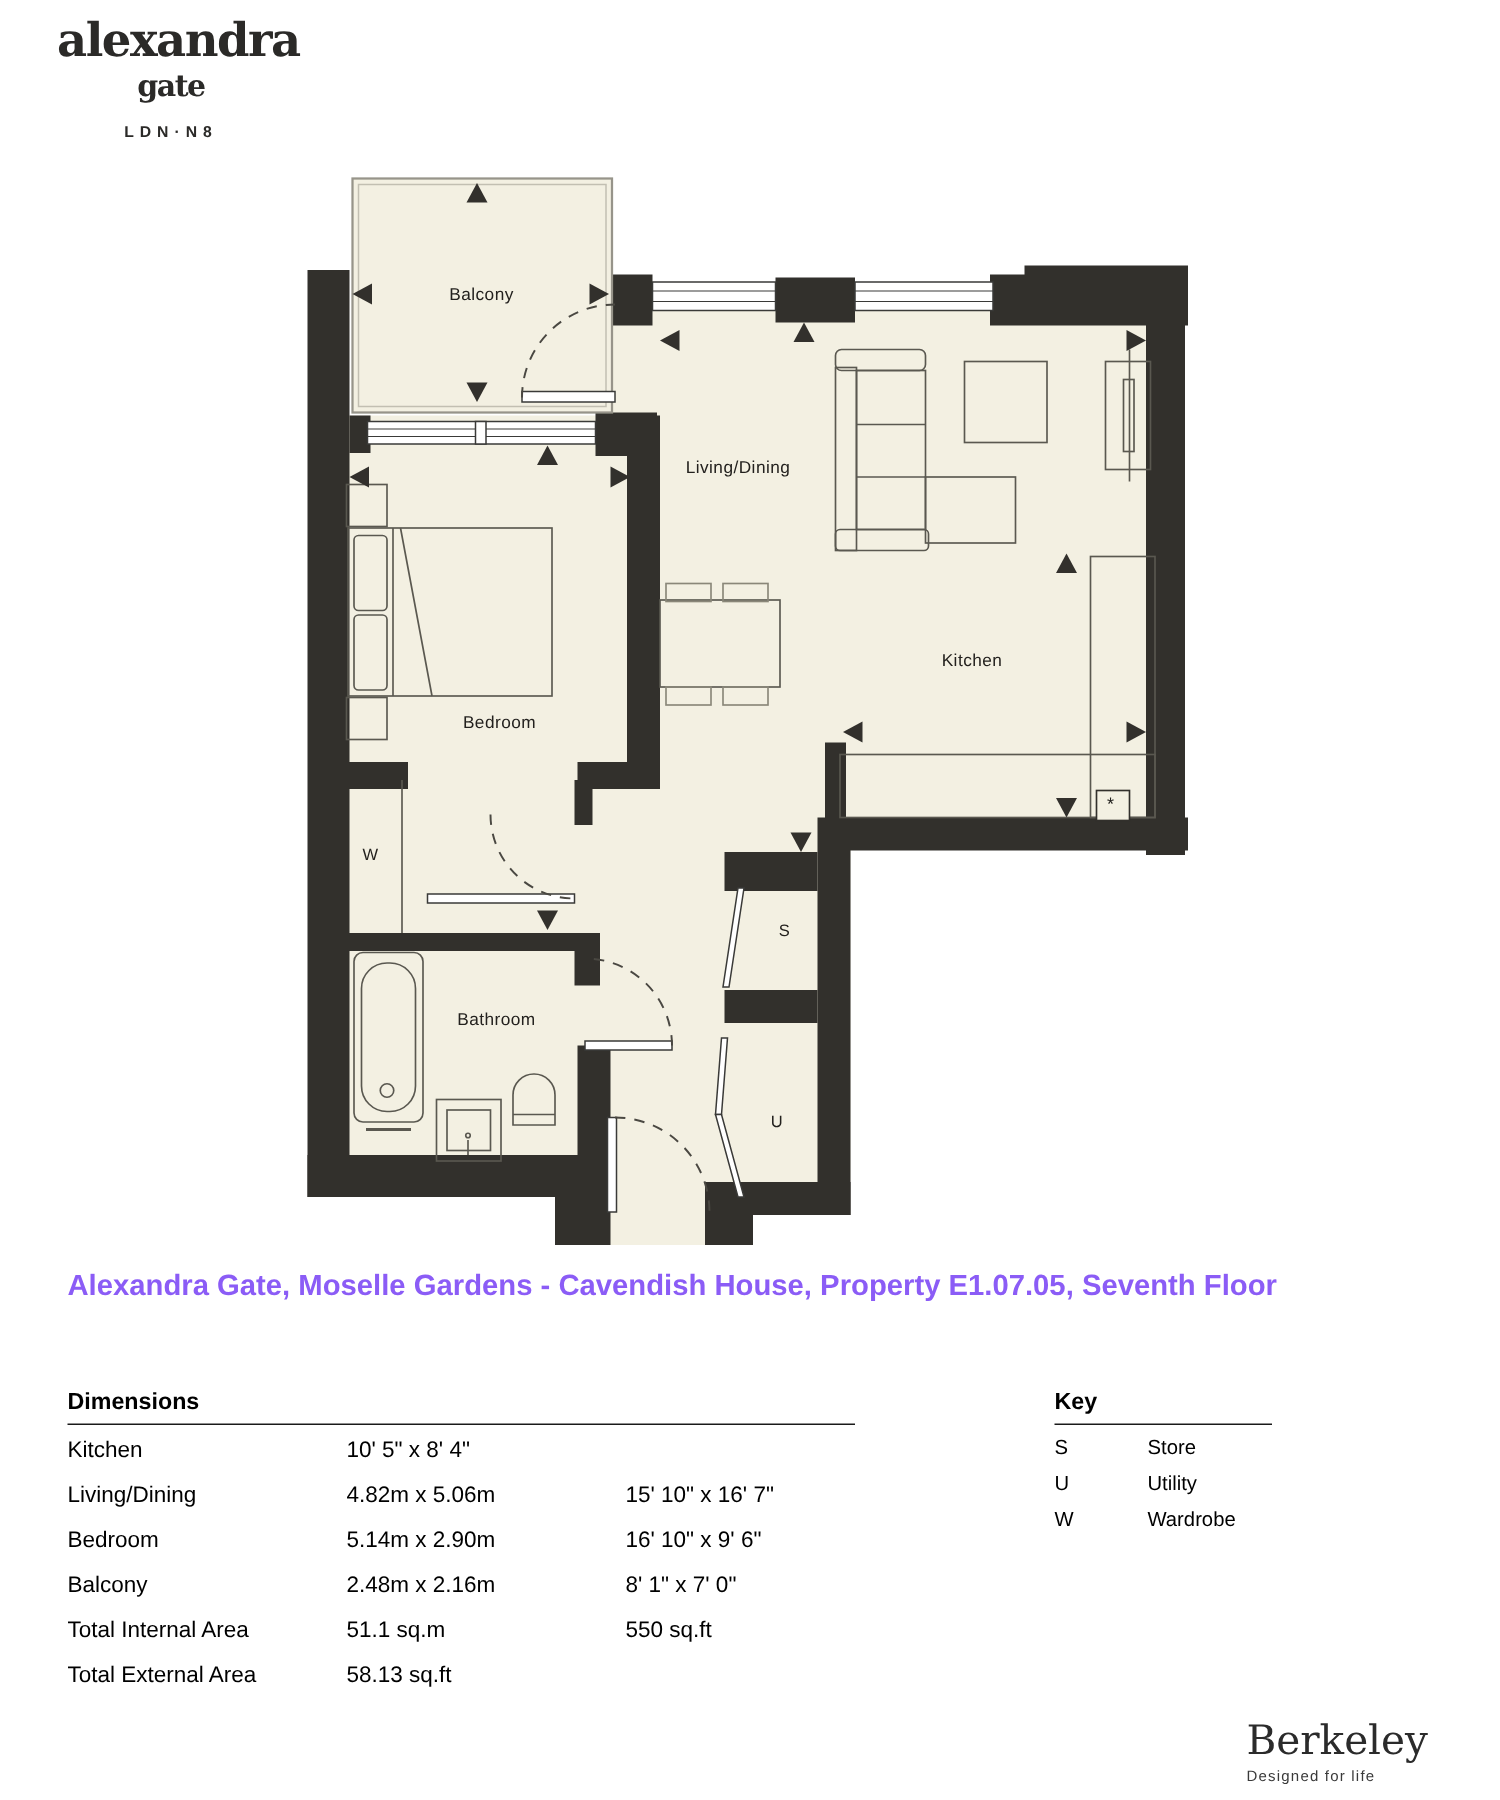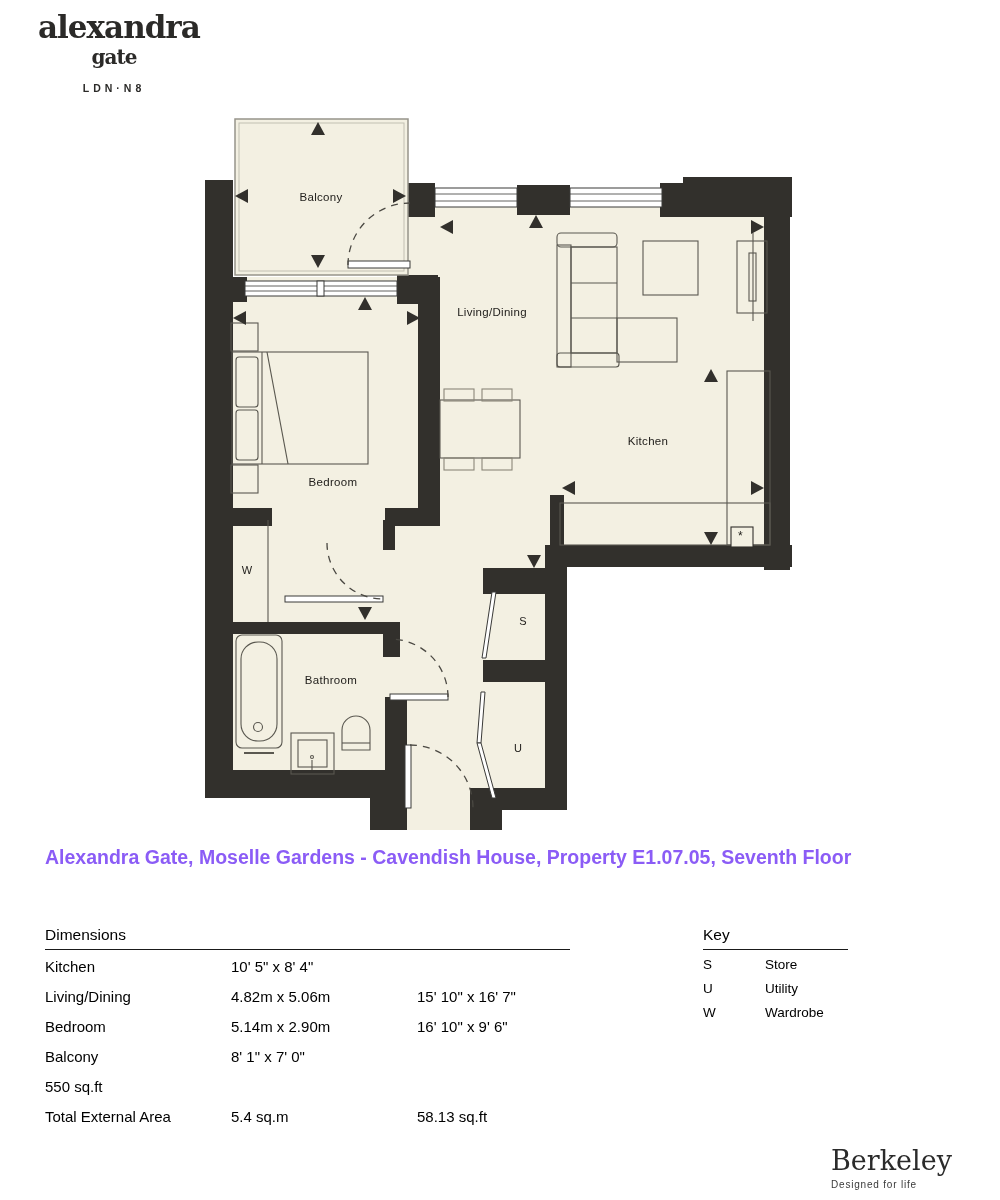--- a/index.html
+++ b/index.html
@@ -16,21 +16,21 @@
   .plan-wrap{position:absolute;left:200px;top:105px;width:600px;height:740px;}
   .plan-label{position:absolute;text-align:center;font-size:11.5px;color:#23211e;letter-spacing:.3px;}
   .plan-label.small{font-size:11px;font-weight:400;}
   .star-label{position:absolute;font-size:12px;color:#23211e;}
 
   
   .prop-title{position:absolute;left:45px;top:846px;width:930px;font-size:19.5px;font-weight:700;color:#8b5cf6;}
 
   
   .dims{position:absolute;left:45px;top:926px;width:525px;}
-  .sec-head{font-size:15.5px;font-weight:400;color:#000;padding-bottom:5px;border-bottom:1.5px solid #1a1a1a;}
+  .sec-head{font-size:15.5px;font-weight:700;color:#000;padding-bottom:5px;border-bottom:1.5px solid #1a1a1a;}
   .dim-rows{margin-top:2px;}
   .dim-row{display:flex;line-height:30px;font-size:15px;color:#000;}
   .dim-c1{width:186px;}
   .dim-c2{width:186px;}
   .dim-c3{flex:1;}
 
   
   .key{position:absolute;left:703px;top:926px;width:145px;}
   .key-rows{margin-top:3px;}
   .key-row{display:flex;line-height:24px;font-size:13.5px;color:#000;}
@@ -245,28 +245,30 @@
         <span class="dim-c2">4.82m x 5.06m</span>
         <span class="dim-c3">15' 10" x 16' 7"</span>
       </div>
       <div class="dim-row">
         <span class="dim-c1">Bedroom</span>
         <span class="dim-c2">5.14m x 2.90m</span>
         <span class="dim-c3">16' 10" x 9' 6"</span>
       </div>
       <div class="dim-row">
         <span class="dim-c1">Balcony</span>
+        <span class="dim-c2">2.48m x 2.16m</span>
         <span class="dim-c3">8' 1" x 7' 0"</span>
       </div>
       <div class="dim-row">
+        <span class="dim-c1">Total Internal Area</span>
+        <span class="dim-c2">51.1 sq.m</span>
         <span class="dim-c3">550 sq.ft</span>
       </div>
       <div class="dim-row">
         <span class="dim-c1">Total External Area</span>
-        <span class="dim-c2">5.4 sq.m</span>
         <span class="dim-c3">58.13 sq.ft</span>
       </div>
     </div>
   </div>
 
   <div class="key">
     <div class="sec-head">Key</div>
     <div class="key-rows">
       <div class="key-row">
         <span class="key-c1">S</span>

